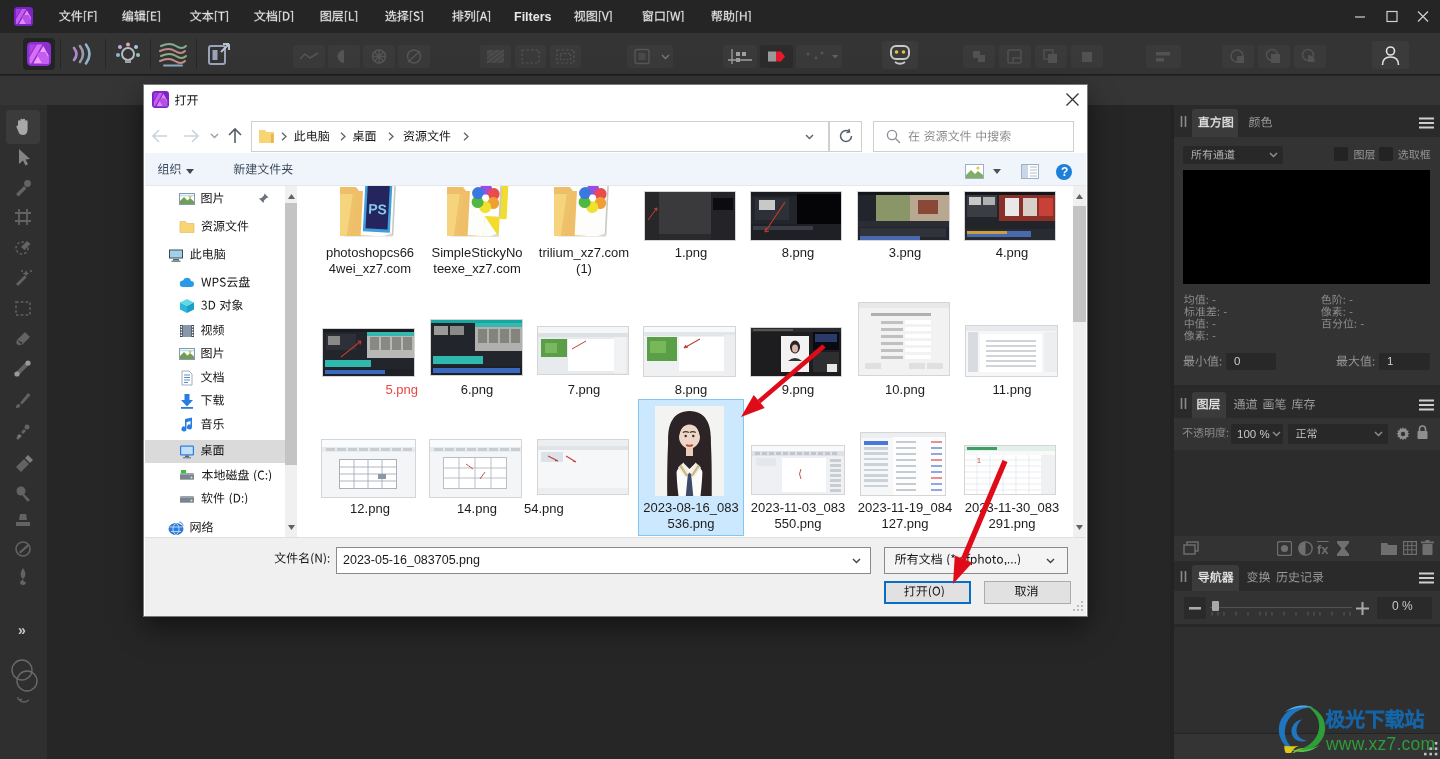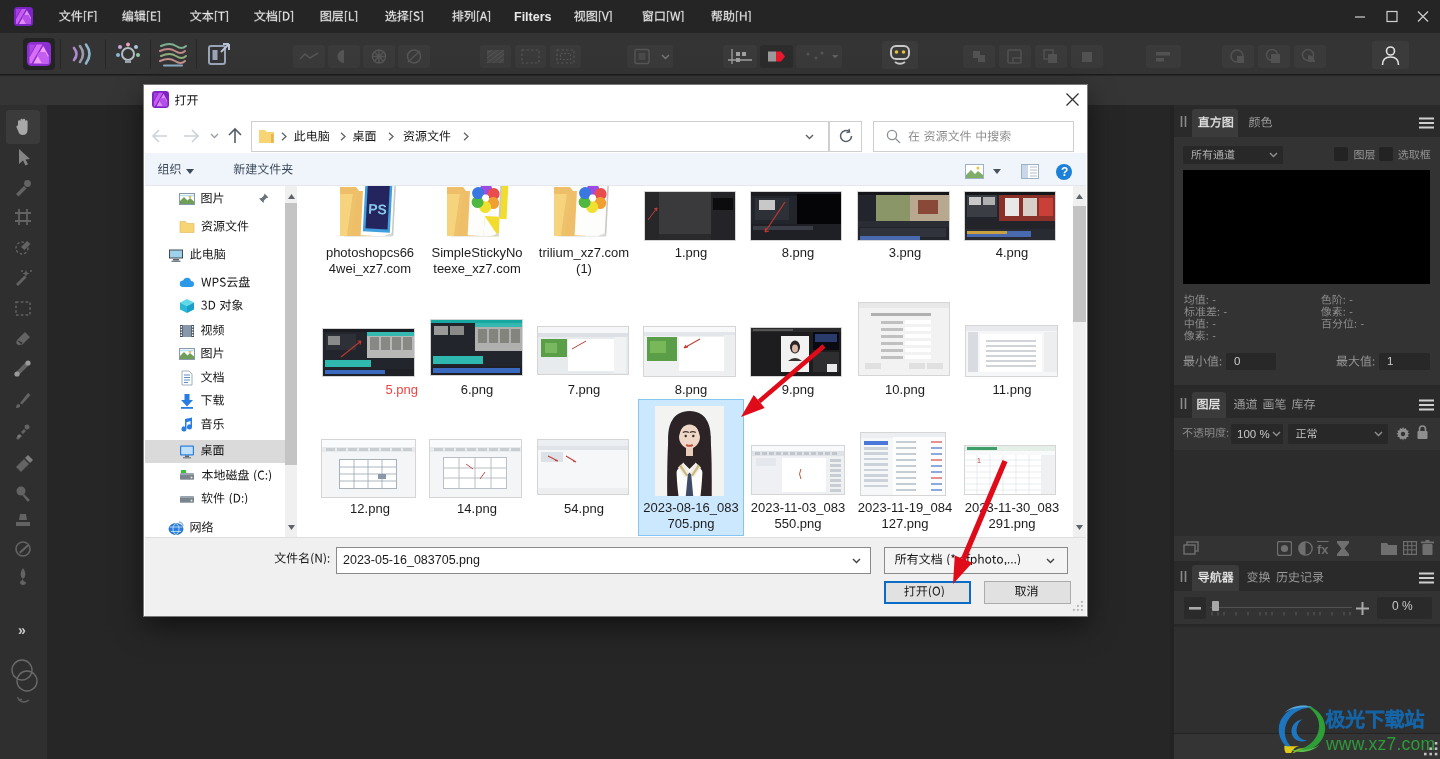--- a/index.html
+++ b/index.html
@@ -1424,23 +1424,23 @@
 <div class="ab" style="left:952px;top:245px;width:120px;text-align:center;font:13px 'Liberation Sans';color:#1c1c1c;line-height:15px">4.png</div>
 <div class="ab" style="left:298px;top:382px;width:120px;text-align:right;font:13px 'Liberation Sans';color:#ef4444;line-height:15px">5.png</div>
 <div class="ab" style="left:417px;top:382px;width:120px;text-align:center;font:13px 'Liberation Sans';color:#1c1c1c;line-height:15px">6.png</div>
 <div class="ab" style="left:524px;top:382px;width:120px;text-align:center;font:13px 'Liberation Sans';color:#1c1c1c;line-height:15px">7.png</div>
 <div class="ab" style="left:631px;top:382px;width:120px;text-align:center;font:13px 'Liberation Sans';color:#1c1c1c;line-height:15px">8.png</div>
 <div class="ab" style="left:738px;top:382px;width:120px;text-align:center;font:13px 'Liberation Sans';color:#1c1c1c;line-height:15px">9.png</div>
 <div class="ab" style="left:845px;top:382px;width:120px;text-align:center;font:13px 'Liberation Sans';color:#1c1c1c;line-height:15px">10.png</div>
 <div class="ab" style="left:952px;top:382px;width:120px;text-align:center;font:13px 'Liberation Sans';color:#1c1c1c;line-height:15px">11.png</div>
 <div class="ab" style="left:310px;top:501px;width:120px;text-align:center;font:13px 'Liberation Sans';color:#1c1c1c;line-height:15px">12.png</div>
 <div class="ab" style="left:417px;top:501px;width:120px;text-align:center;font:13px 'Liberation Sans';color:#1c1c1c;line-height:15px">14.png</div>
-<div class="ab" style="left:524px;top:501px;width:120px;text-align:center;font:13px 'Liberation Sans';color:#1c1c1c;line-height:15px">54.png</div>
+<div class="ab" style="left:524px;top:501px;width:120px;text-align:left;font:13px 'Liberation Sans';color:#1c1c1c;line-height:15px">54.png</div>
 <div class="ab" style="left:631px;top:500px;width:120px;text-align:center;font:13px 'Liberation Sans';color:#1c1c1c;line-height:15px">2023-08-16_083</div>
-<div class="ab" style="left:631px;top:516px;width:120px;text-align:center;font:13px 'Liberation Sans';color:#1c1c1c;line-height:15px">705.png</div>
+<div class="ab" style="left:631px;top:516px;width:120px;text-align:center;font:13px 'Liberation Sans';color:#1c1c1c;line-height:15px">536.png</div>
 <div class="ab" style="left:738px;top:500px;width:120px;text-align:center;font:13px 'Liberation Sans';color:#1c1c1c;line-height:15px">2023-11-03_083</div>
 <div class="ab" style="left:738px;top:516px;width:120px;text-align:center;font:13px 'Liberation Sans';color:#1c1c1c;line-height:15px">550.png</div>
 <div class="ab" style="left:845px;top:500px;width:120px;text-align:center;font:13px 'Liberation Sans';color:#1c1c1c;line-height:15px">2023-11-19_084</div>
 <div class="ab" style="left:845px;top:516px;width:120px;text-align:center;font:13px 'Liberation Sans';color:#1c1c1c;line-height:15px">127.png</div>
 <div class="ab" style="left:952px;top:500px;width:120px;text-align:center;font:13px 'Liberation Sans';color:#1c1c1c;line-height:15px">2023-11-30_083</div>
 <div class="ab" style="left:952px;top:516px;width:120px;text-align:center;font:13px 'Liberation Sans';color:#1c1c1c;line-height:15px">291.png</div>
 <div class="ab" style="left:1073px;top:186px;width:13px;height:351px;background:#f0f0f0"></div>
 <svg class="ab" style="left:1076px;top:194px" width="7" height="5" viewBox="0 0 7 5" fill="#5f6368">
     <path d="M3.5 0 L7 5 H0z"></path>
   </svg>

